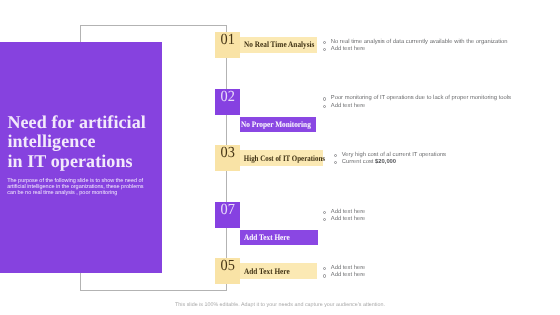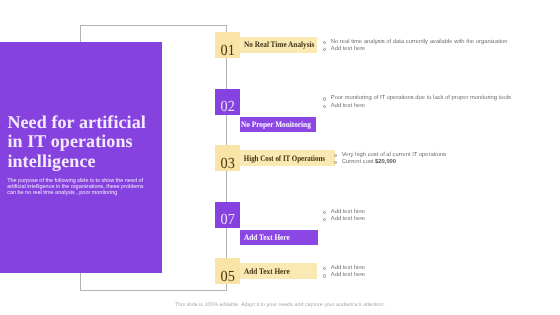--- a/index.html
+++ b/index.html
@@ -37,21 +37,21 @@
     position:absolute; left:7.2px; top:177.6px; width:143px;
     font-family:"Liberation Sans", sans-serif;
     font-size:5.5px; line-height:6.4px; color:var(--panel-body, #f0e6fb); font-weight:400;
     letter-spacing:-0.02px;
   }
 
   
   .row { position:absolute; left:215px; }
   .numbox {
     position:absolute; left:0; top:0; width:25px; height:26px;
-    display:flex; align-items:flex-end; justify-content:center;
+    display:flex; align-items:flex-start; justify-content:center;
     font-family:"Liberation Serif", serif;
     font-size:15.4px; font-weight:400; line-height:1;
   }
   .numbox > span { display:inline-block; transform:scaleX(0.93); }
   .titlebar {
     position:absolute; left:25.3px; top:5px; width:76.6px; height:15.7px;
     display:flex; align-items:center; padding-top:0; box-sizing:border-box;
   }
   .titlebar span {
     font-family:"Liberation Serif", serif;
@@ -87,22 +87,22 @@
 </style>
 </head>
 <body>
 
 <div class="slide">
   <div class="connector"></div>
   <div class="panel">
   </div>
   <div class="panel-title">
     <div>Need for artificial</div>
+    <div>intelligence</div>
     <div>in IT operations</div>
-    <div>intelligence</div>
   </div>
   <div class="panel-body">The purpose of the following slide is to show the need of artificial intelligence in the organizations, these problems can be no real time analysis , poor monitoring</div>
   <div id="rows">
       <div class="row cream" style="top: 32px;">
         <div class="numbox">
           <span>01</span>
         </div>
         <div class="titlebar" style="width:76.6px">
           <span style="transform:scaleX(0.878);padding-left:4.6px">No Real Time Analysis</span>
         </div>
@@ -132,21 +132,21 @@
           <div class="bullet">
             <span class="dot"></span>
             <span class="btext">Add text here</span>
           </div>
         </div>
       </div>
       <div class="row cream" style="top: 145.2px;">
         <div class="numbox">
           <span>03</span>
         </div>
-        <div class="titlebar" style="width:95px">
+        <div class="titlebar" style="width:83px">
           <span style="transform:scaleX(0.835);padding-left:4.6px">High Cost of IT Operations</span>
         </div>
         <div class="bullets" style="left:119px">
           <div class="bullet">
             <span class="dot"></span>
             <span class="btext">Very high cost of al current IT  operations</span>
           </div>
           <div class="bullet">
             <span class="dot"></span>
             <span class="btext">Current  cost <b>$20,000</b></span>

